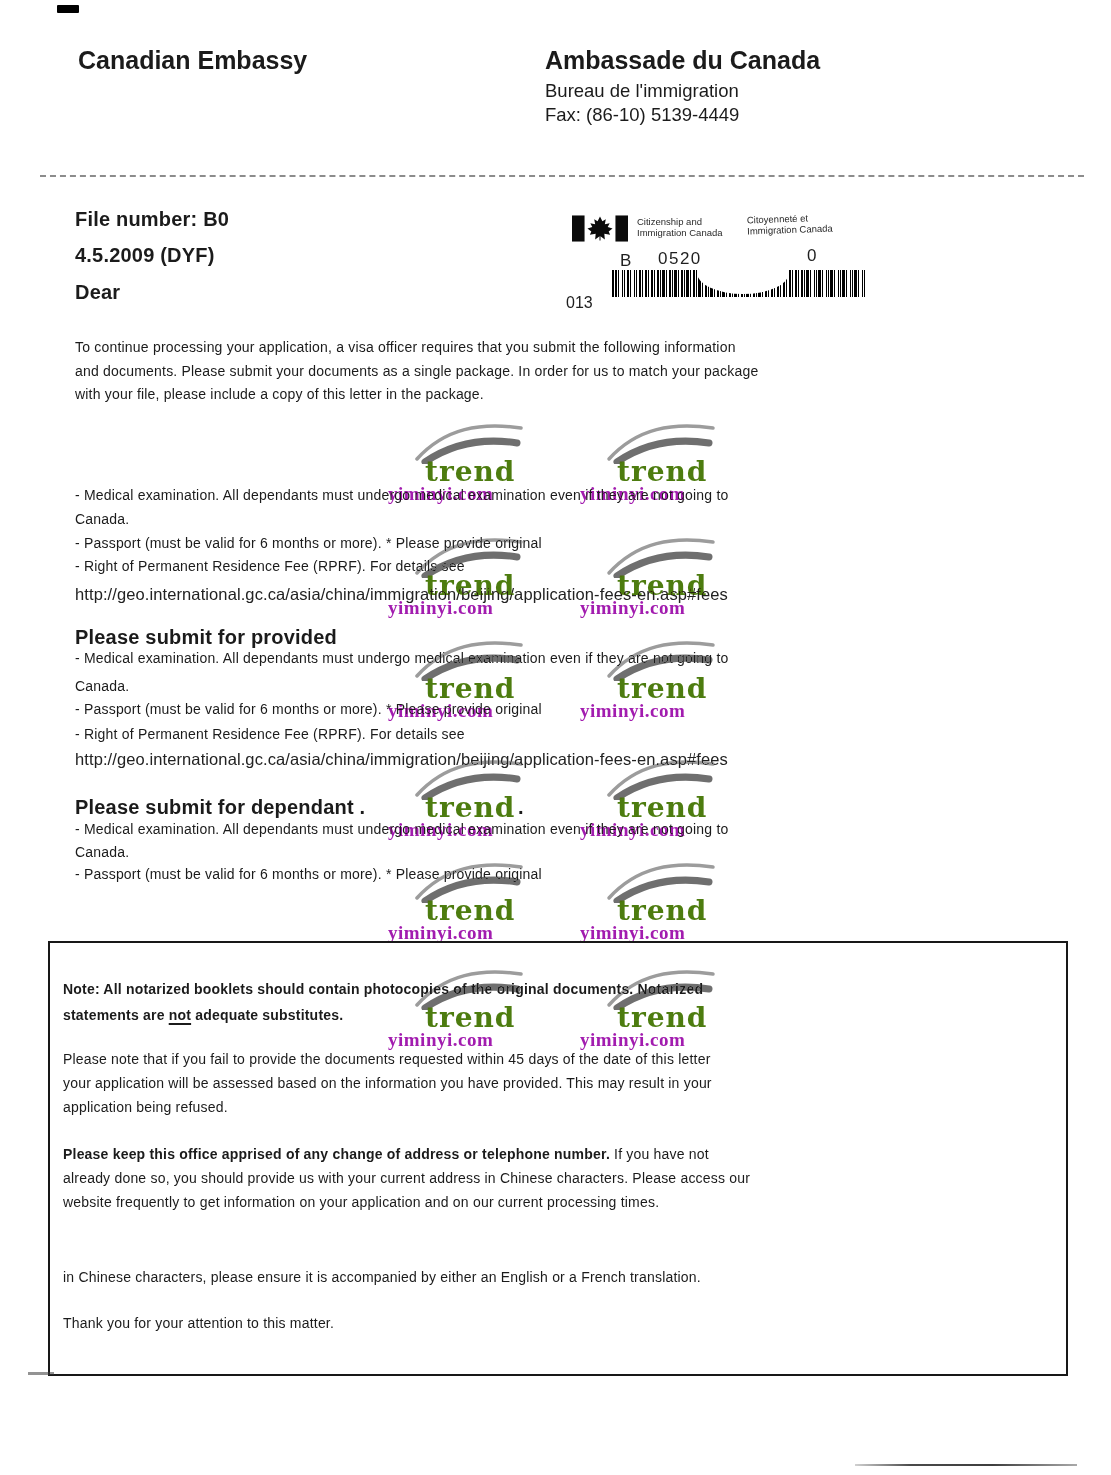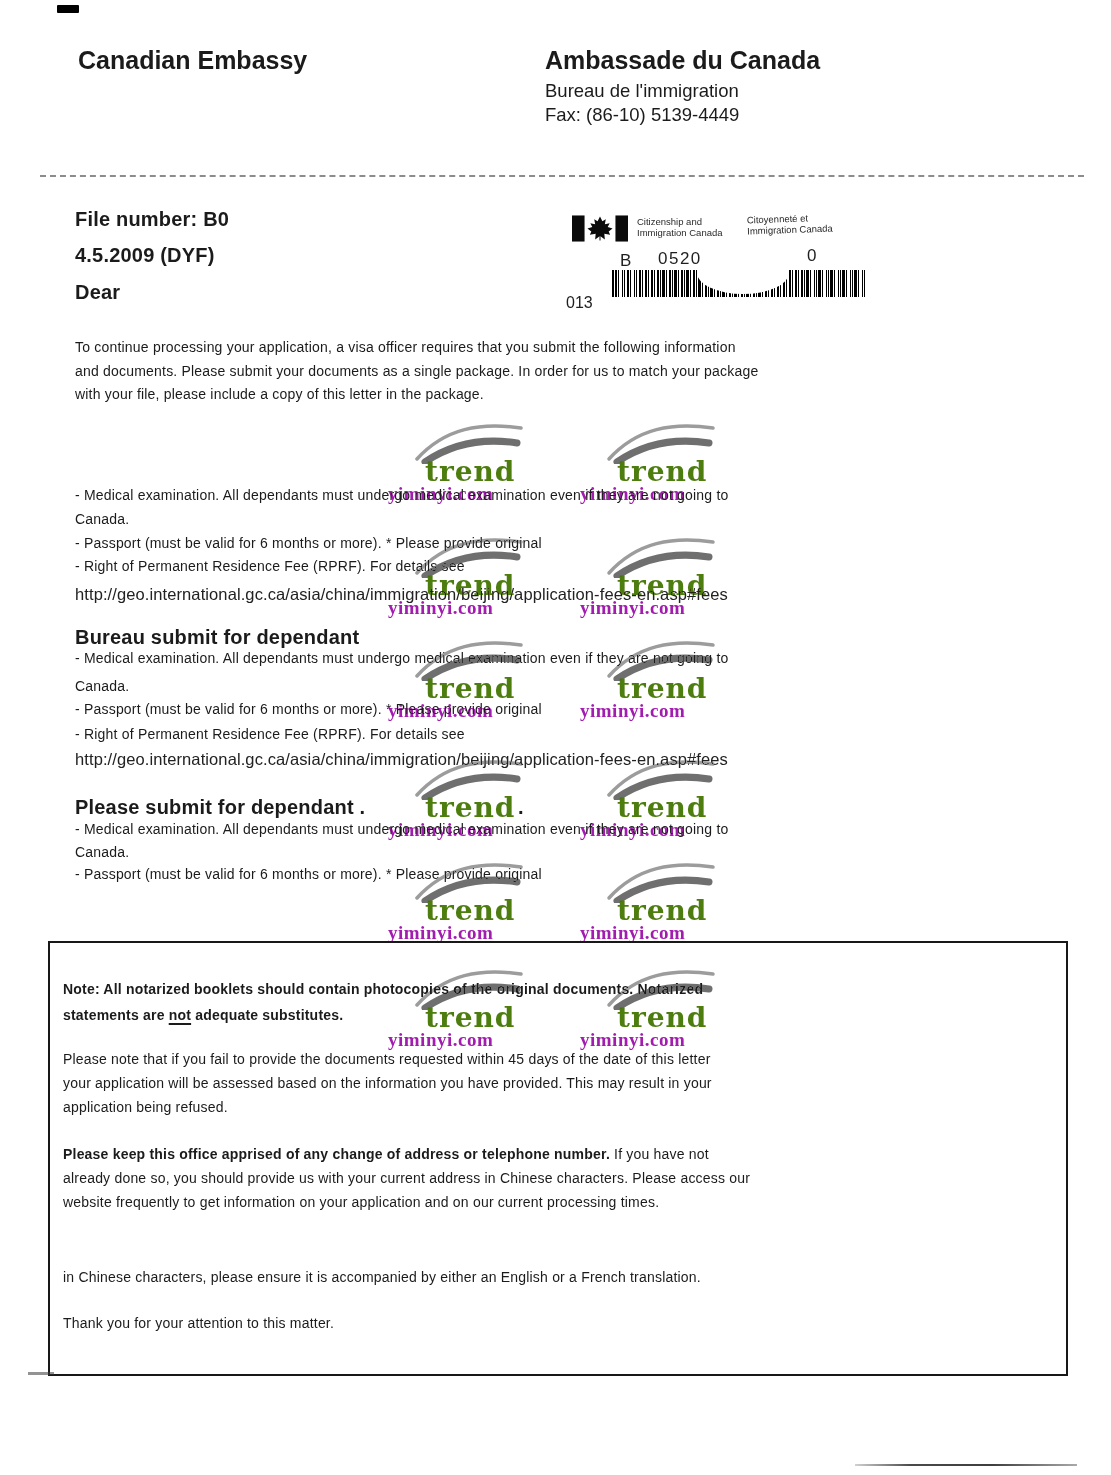--- a/index.html
+++ b/index.html
@@ -101,21 +101,21 @@
   <div class="abs t" style="left:75px;top:339px;">To continue processing your application, a visa officer requires that you submit the following information</div>
   <div class="abs t" style="left:75px;top:363px;">and documents. Please submit your documents as a single package. In order for us to match your package</div>
   <div class="abs t" style="left:75px;top:386px;">with your file, please include a copy of this letter in the package.</div>
 
   <div class="abs t" style="left:75px;top:487px;">- Medical examination. All dependants must undergo medical examination even if they are not going to</div>
   <div class="abs t" style="left:75px;top:511px;">Canada.</div>
   <div class="abs t" style="left:75px;top:535px;">- Passport (must be valid for 6 months or more). * Please provide original</div>
   <div class="abs t" style="left:75px;top:558px;">- Right of Permanent Residence Fee (RPRF). For details see</div>
   <div class="abs url" style="left:75px;top:585px;">http://geo.international.gc.ca/asia/china/immigration/beijing/application-fees-en.asp#fees</div>
 
-  <div class="abs h" style="left:75px;top:626px;">Bureau submit for dependant</div>
+  <div class="abs h" style="left:75px;top:626px;">Please submit for provided</div>
   <div class="abs t" style="left:75px;top:650px;">- Medical examination. All dependants must undergo medical examination even if they are not going to</div>
   <div class="abs t" style="left:75px;top:678px;">Canada.</div>
   <div class="abs t" style="left:75px;top:701px;">- Passport (must be valid for 6 months or more). * Please provide original</div>
   <div class="abs t" style="left:75px;top:726px;">- Right of Permanent Residence Fee (RPRF). For details see</div>
   <div class="abs url" style="left:75px;top:750px;">http://geo.international.gc.ca/asia/china/immigration/beijing/application-fees-en.asp#fees</div>
 
   <div class="abs h" style="left:75px;top:796px;">Please submit for dependant .</div>
   <span class="abs h" style="left:518px;top:796px;">.</span>
   <div class="abs t" style="left:75px;top:821px;">- Medical examination. All dependants must undergo medical examination even if they are not going to</div>
   <div class="abs t" style="left:75px;top:844px;">Canada.</div>

